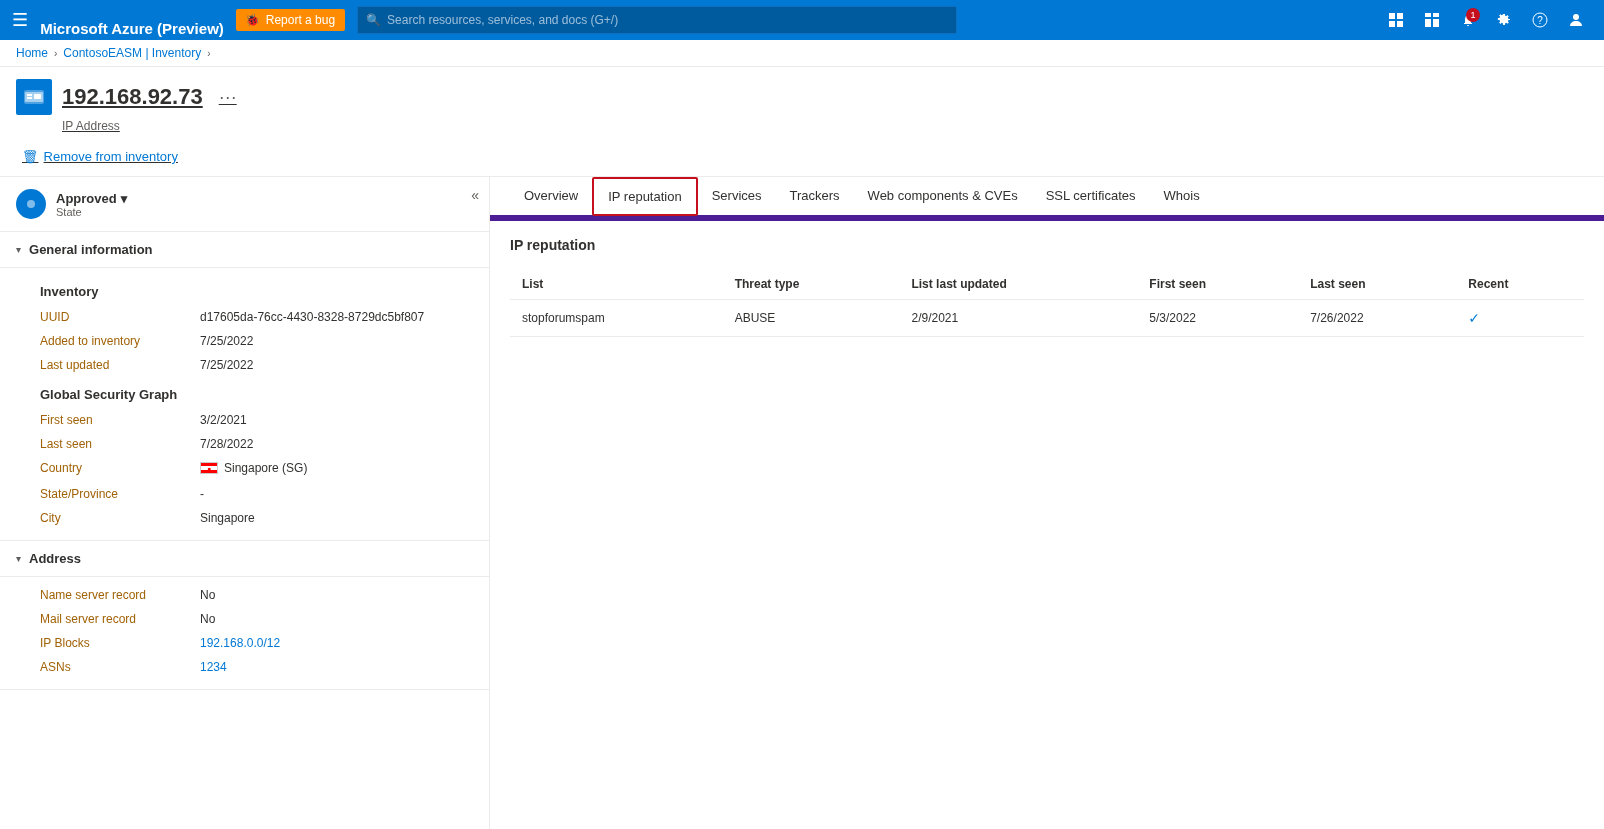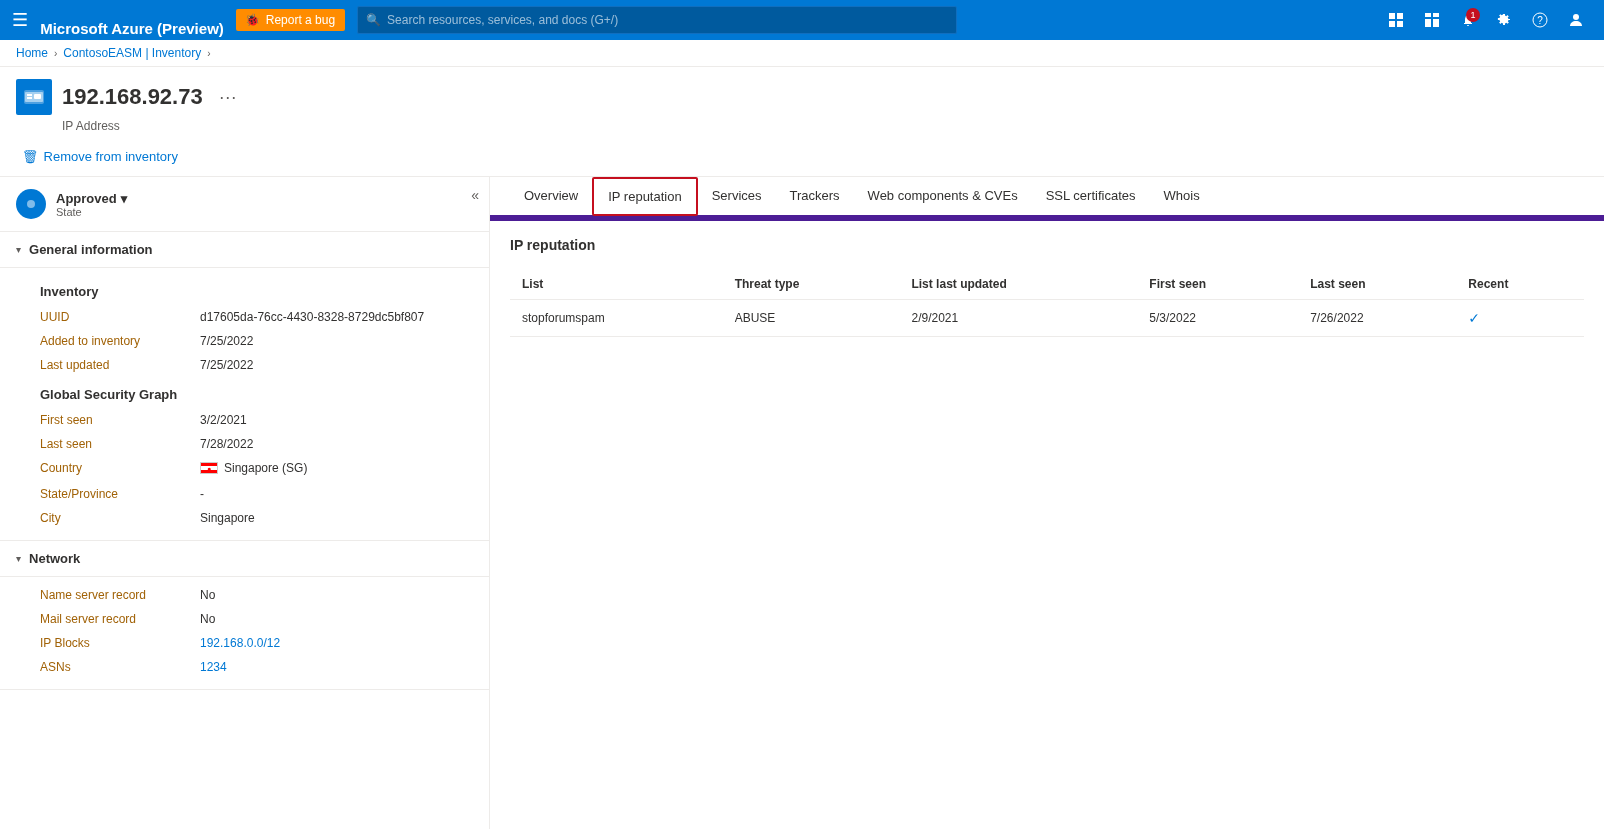--- a/index.html
+++ b/index.html
@@ -79,20 +79,21 @@
       border-bottom: 1px solid #edebe9;
     }
     .breadcrumb a { color: #0078d4; text-decoration: none; }
     .breadcrumb-sep { color: #605e5c; font-size: 10px; }
 
     
     .page-header {
       background: white;
       padding: 12px 16px 0 16px;
       border-bottom: 1px solid #edebe9;
+      text-decoration: underline;
     }
     .page-header-top {
       display: flex;
       align-items: center;
       gap: 10px;
       margin-bottom: 4px;
     }
     .ip-icon {
       width: 36px; height: 36px;
       background: #0078d4;
@@ -402,21 +403,21 @@
 
         <span class="info-label">State/Province</span>
         <span class="info-value">-</span>
 
         <span class="info-label">City</span>
         <span class="info-value">Singapore</span>
       </div>
 
       <div class="section-header">
         <span class="chevron">▾</span>
-        <span class="section-header-title">Network</span>
+        <span class="section-header-title">Address</span>
       </div>
 
       <div class="info-grid">
         <span class="info-label">Name server record</span>
         <span class="info-value">No</span>
 
         <span class="info-label">Mail server record</span>
         <span class="info-value">No</span>
 
         <span class="info-label">IP Blocks</span>

